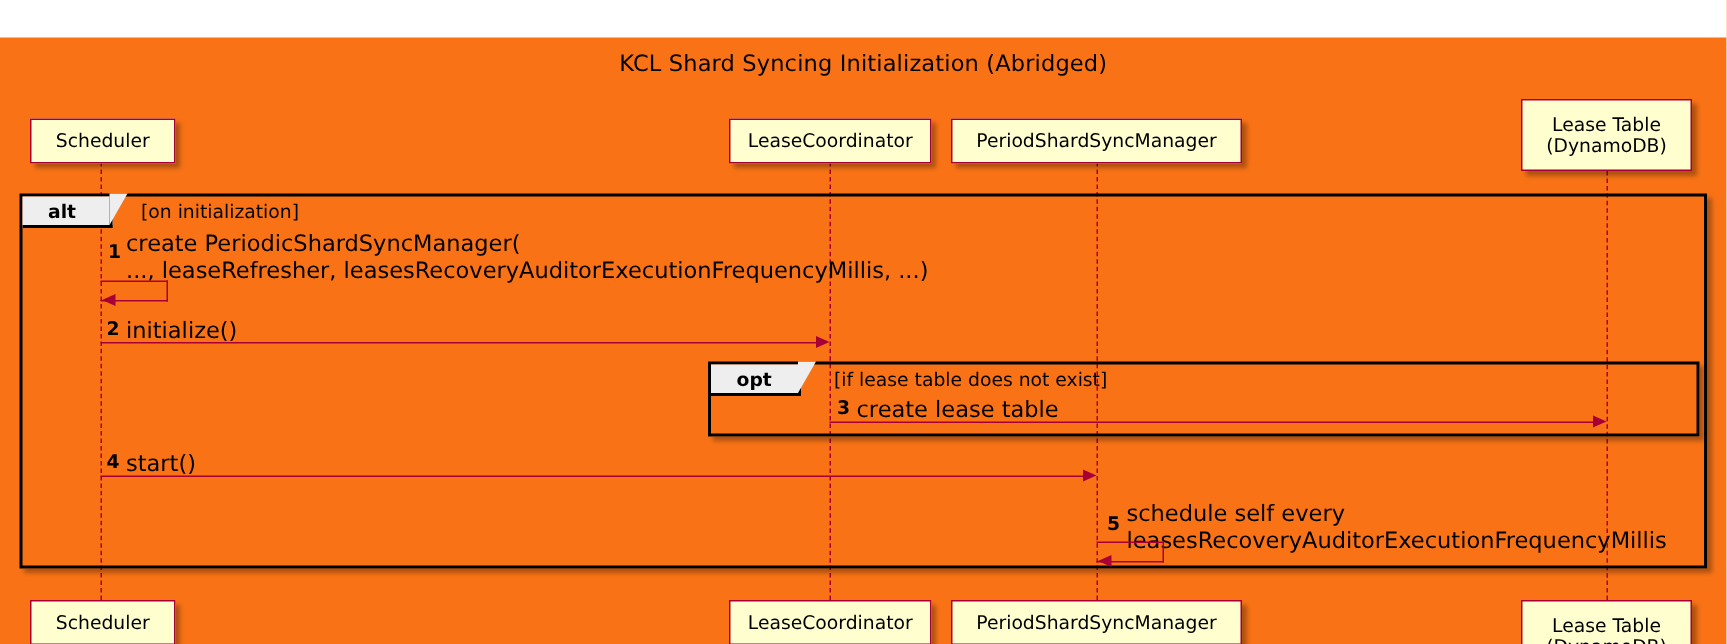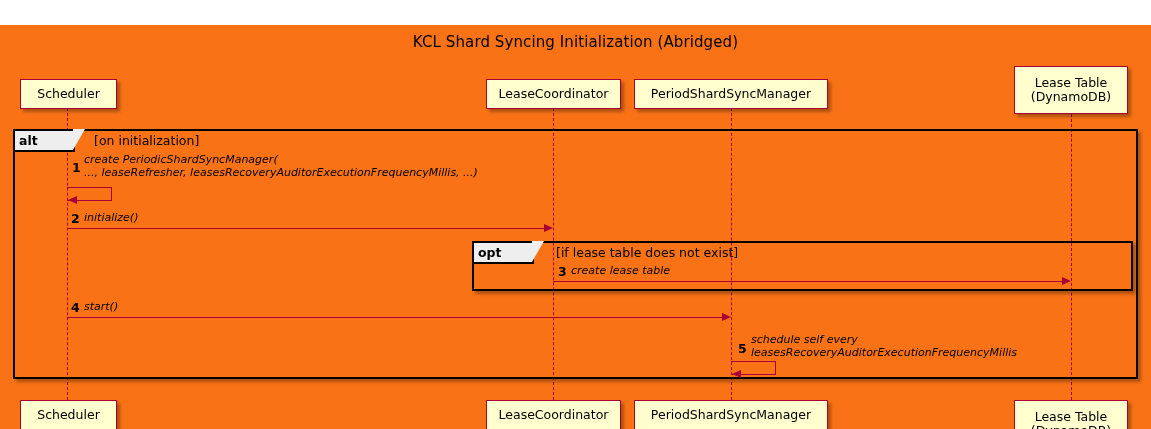--- a/index.html
+++ b/index.html
@@ -66,21 +66,21 @@
     position: absolute;
     box-sizing: border-box;
     background: #EEEEEE;
     border-right: 2px solid #000000;
     border-bottom: 2px solid #000000;
     font-size: 12.5px;
     font-weight: bold;
     color: #000000;
     display: flex;
     align-items: center;
-    padding-left: 4px;
+    padding-left: 17px;
   }
   .frame-tab::after {
     content: "";
     position: absolute;
     right: -12px;
     top: -2px;
     width: 0;
     height: 0;
     border-top: 21px solid #EEEEEE;
     border-right: 12px solid transparent;
@@ -118,25 +118,24 @@
   .arrow-left {
     position: absolute;
     width: 0;
     height: 0;
     border-right: 9px solid #A80036;
     border-top: 4.5px solid transparent;
     border-bottom: 4.5px solid transparent;
   }
   .msg-label {
     position: absolute;
-    font-size: 11px;
+    font-size: 15px;
     color: #000000;
     white-space: pre-line;
     line-height: 1.22;
-    font-style: italic;
   }
   .msg-num {
     position: absolute;
     font-size: 12.5px;
     font-weight: bold;
     color: #000000;
     white-space: nowrap;
   }
 
   

